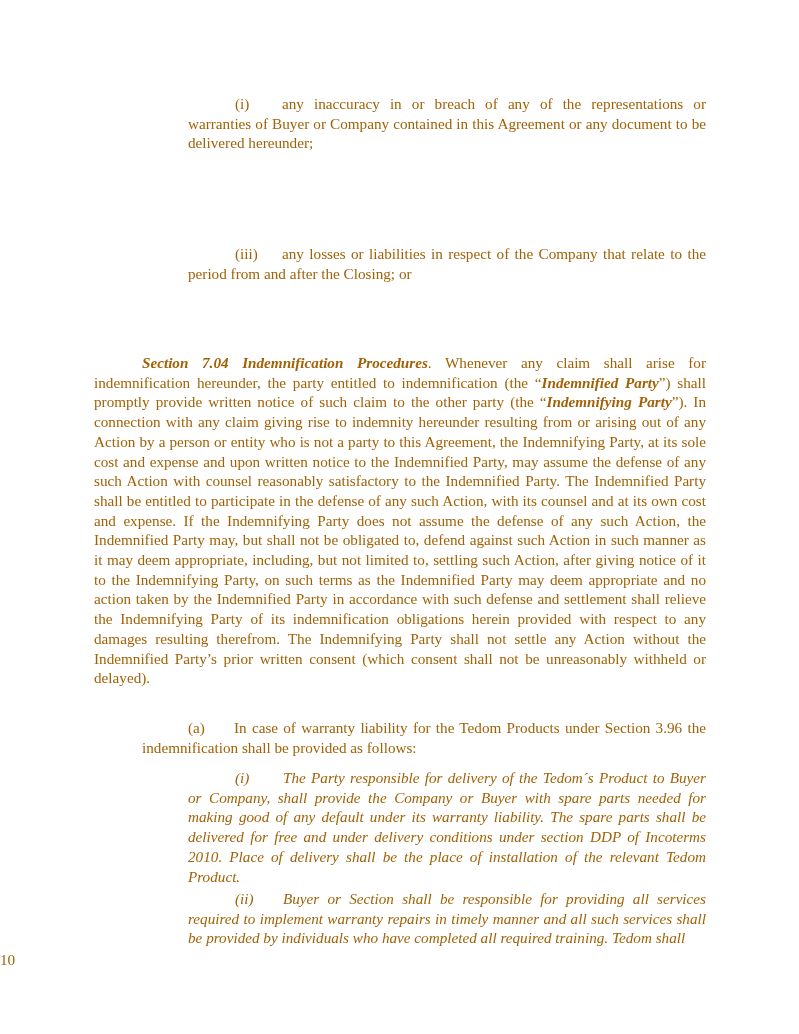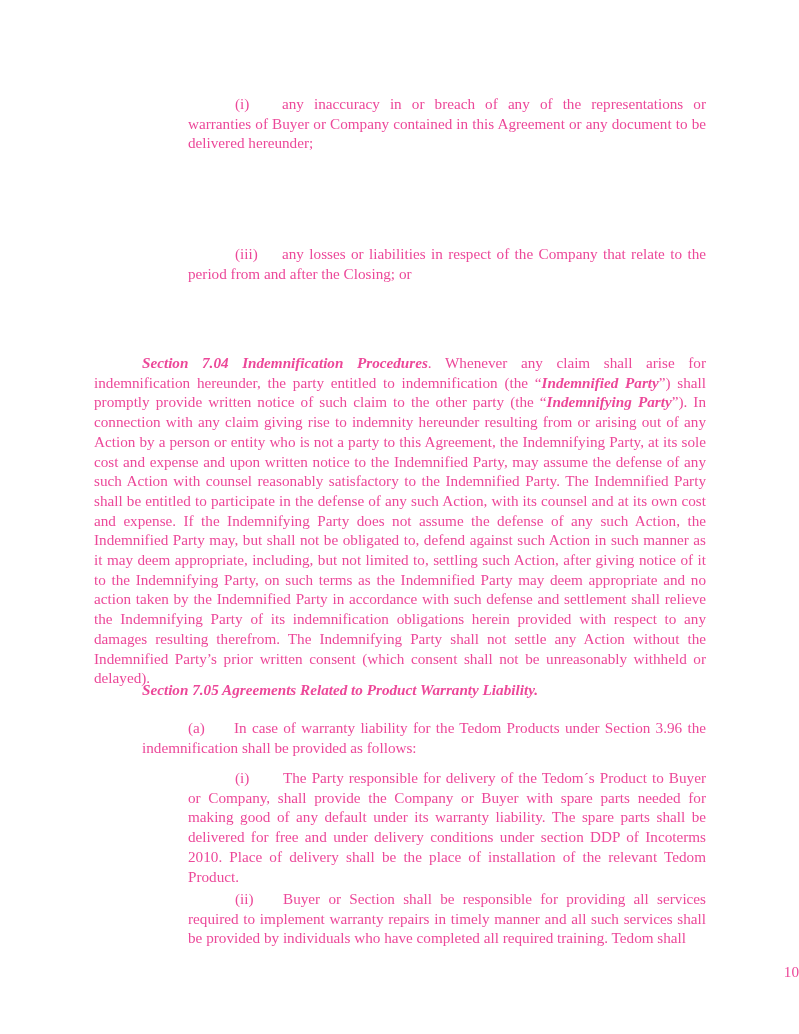--- a/index.html
+++ b/index.html
@@ -1,56 +1,53 @@
 <!DOCTYPE html>
 <html><head>
 <meta charset="utf-8">
 <style>
   html, body { margin: 0; padding: 0; background: #ffffff; }
   body { width: 799px; height: 1034px; position: relative; overflow: hidden; }
   .page {
     position: absolute; left: 0; top: 0; width: 799px; height: 1034px;
     font-family: "Liberation Serif", "DejaVu Serif", serif;
-    font-size: 15.2px; line-height: 19.7px; color: #ec4899;
+    font-size: 15.2px; line-height: 19.7px; color: #a16207;
   }
   .para { position: absolute; text-align: justify; margin: 0; }
   .lbl { display: inline-block; }
   b { font-weight: bold; font-style: italic; }
   .item { left: 188px; width: 518px; }
   .item .lbl { width: 47px; margin-left: 47px; }
   .sec { left: 94px; width: 612px; }
   .sec .indent { display: inline-block; width: 48px; }
   .suba { left: 142px; width: 564px; }
   .suba .lbl { width: 46px; margin-left: 46px; }
-  .subi { left: 188px; width: 518px; }
+  .subi { left: 188px; width: 518px; font-style: italic; }
   .subi .lbl { width: 48px; margin-left: 47px; }
-  .pnum { position: absolute; left: 0; width: 799px; top: 950px; text-align: right; margin-top: 12px; }
+  .pnum { position: absolute; left: 0; width: 799px; top: 950px; text-align: left; }
 </style>
 </head>
 <body>
 
 <div class="page">
 
   <p class="para item" style="top:94px;">
     <span class="lbl">(i)</span><span>any inaccuracy in or breach of any of the representations or warranties of Buyer or Company contained in this Agreement or any document to be delivered hereunder;</span>
   </p>
 
 
   <p class="para item" style="top:244px;">
     <span class="lbl">(iii)</span><span>any losses or liabilities in respect of the Company that relate to the period from and after the Closing; or</span>
   </p>
 
 
   <p class="para sec" style="top:353px;">
     <span class="indent"></span><b>Section 7.04  Indemnification Procedures</b><span>.</span><span>  Whenever any claim shall arise for indemnification hereunder, the party entitled to indemnification (the “</span><b>Indemnified Party</b><span>”) shall promptly provide written notice of such claim to the other party (the “</span><b>Indemnifying Party</b><span>”).  In connection with any claim giving rise to indemnity hereunder resulting from or arising out of any Action by a person or entity who is not a party to this Agreement, the Indemnifying Party, at its sole cost and expense and upon written notice to the Indemnified Party, may assume the defense of any such Action with counsel reasonably satisfactory to the Indemnified Party.  The Indemnified Party shall be entitled to participate in the defense of any such Action, with its counsel and at its own cost and expense.  If the Indemnifying Party does not assume the defense of any such Action, the Indemnified Party may, but shall not be obligated to, defend against such Action in such manner as it may deem appropriate, including, but not limited to, settling such Action, after giving notice of it to the Indemnifying Party, on such terms as the Indemnified Party may deem appropriate and no action taken by the Indemnified Party in accordance with such defense and settlement shall relieve the Indemnifying Party of its indemnification obligations herein provided with respect to any damages resulting therefrom.  The Indemnifying Party shall not settle any Action without the Indemnified Party’s prior written consent (which consent shall not be unreasonably withheld or delayed).</span>
   </p>
 
-  <p class="para sec" style="top:680px; left:142px; width:564px;">
-    <b>Section 7.05 Agreements Related to Product Warranty Liability.</b>
-  </p>
 
   <p class="para suba" style="top:718px;">
     <span class="lbl">(a)</span><span>In case of warranty liability for the Tedom Products under Section 3.96 the indemnification shall be provided as follows:</span>
   </p>
 
   <p class="para subi" style="top:768px;">
     <span class="lbl">(i)</span><span>The Party responsible for delivery of the Tedom´s Product to Buyer or Company, shall provide the Company or Buyer with spare parts needed for making good of any default under its warranty liability. The spare parts shall be delivered for free and under delivery conditions under section DDP of Incoterms 2010. Place of delivery shall be the place of installation of the relevant Tedom Product.</span>
   </p>
 
   <p class="para subi" style="top:889px;">

